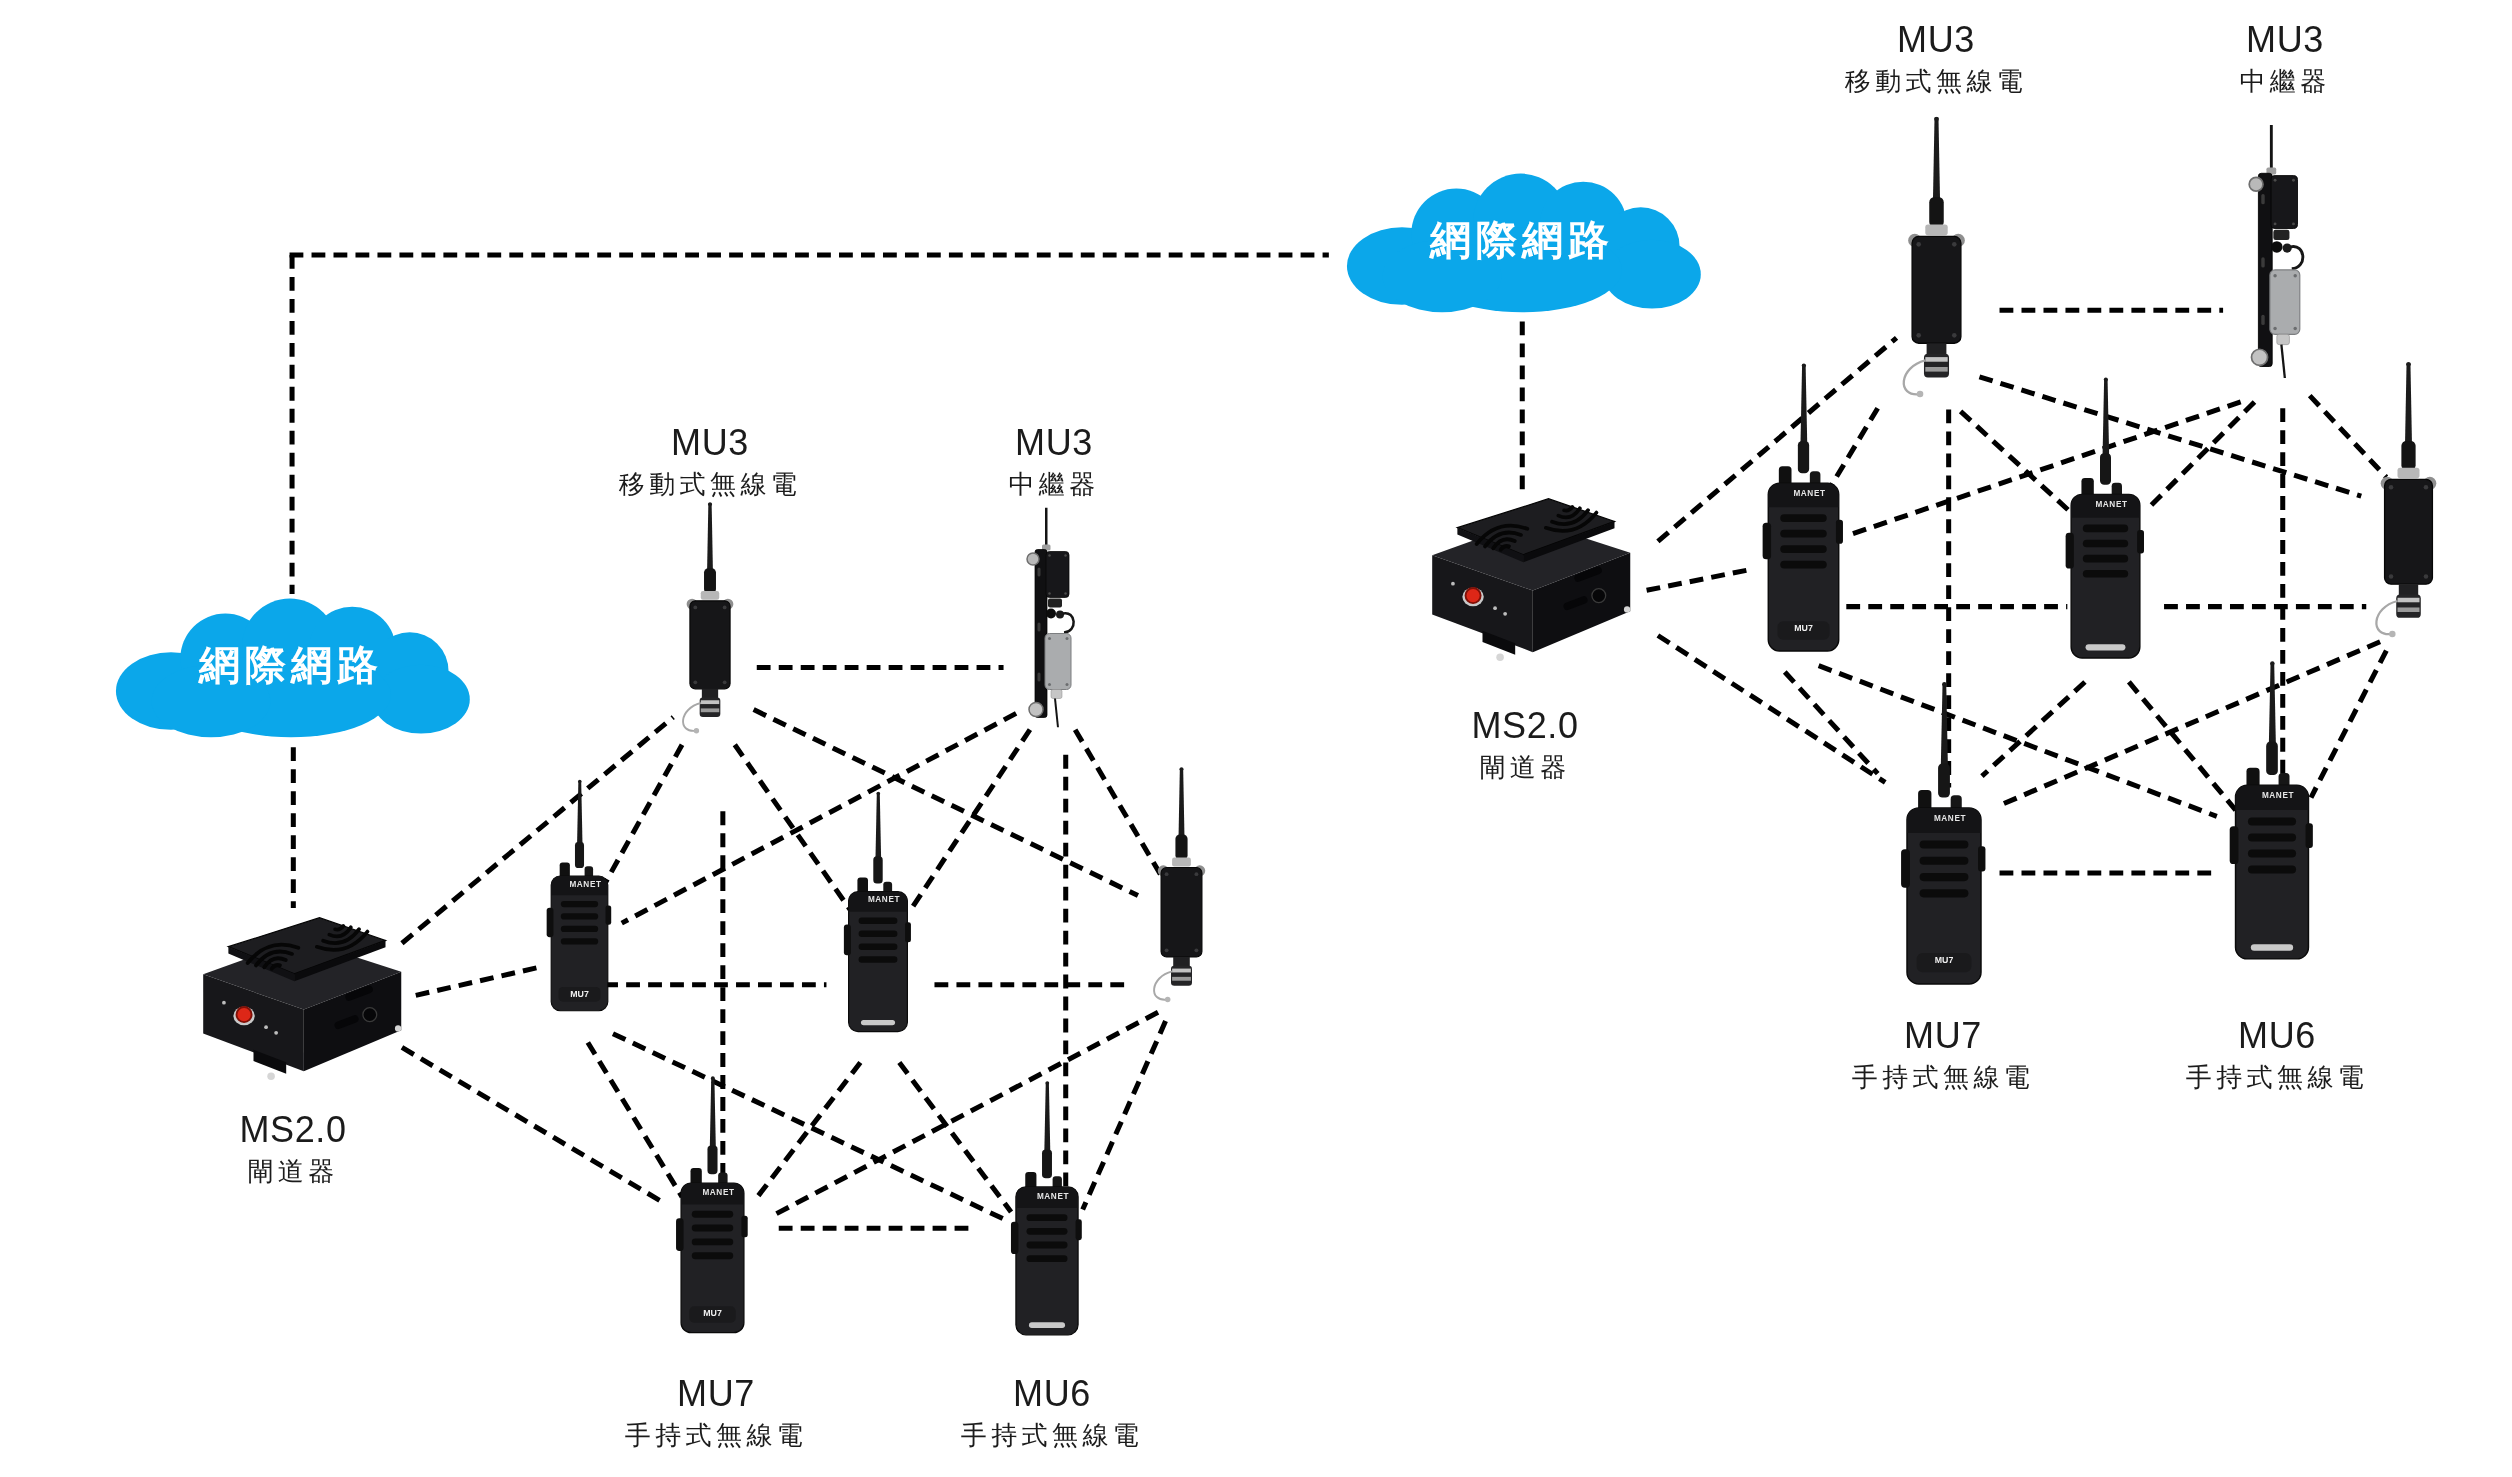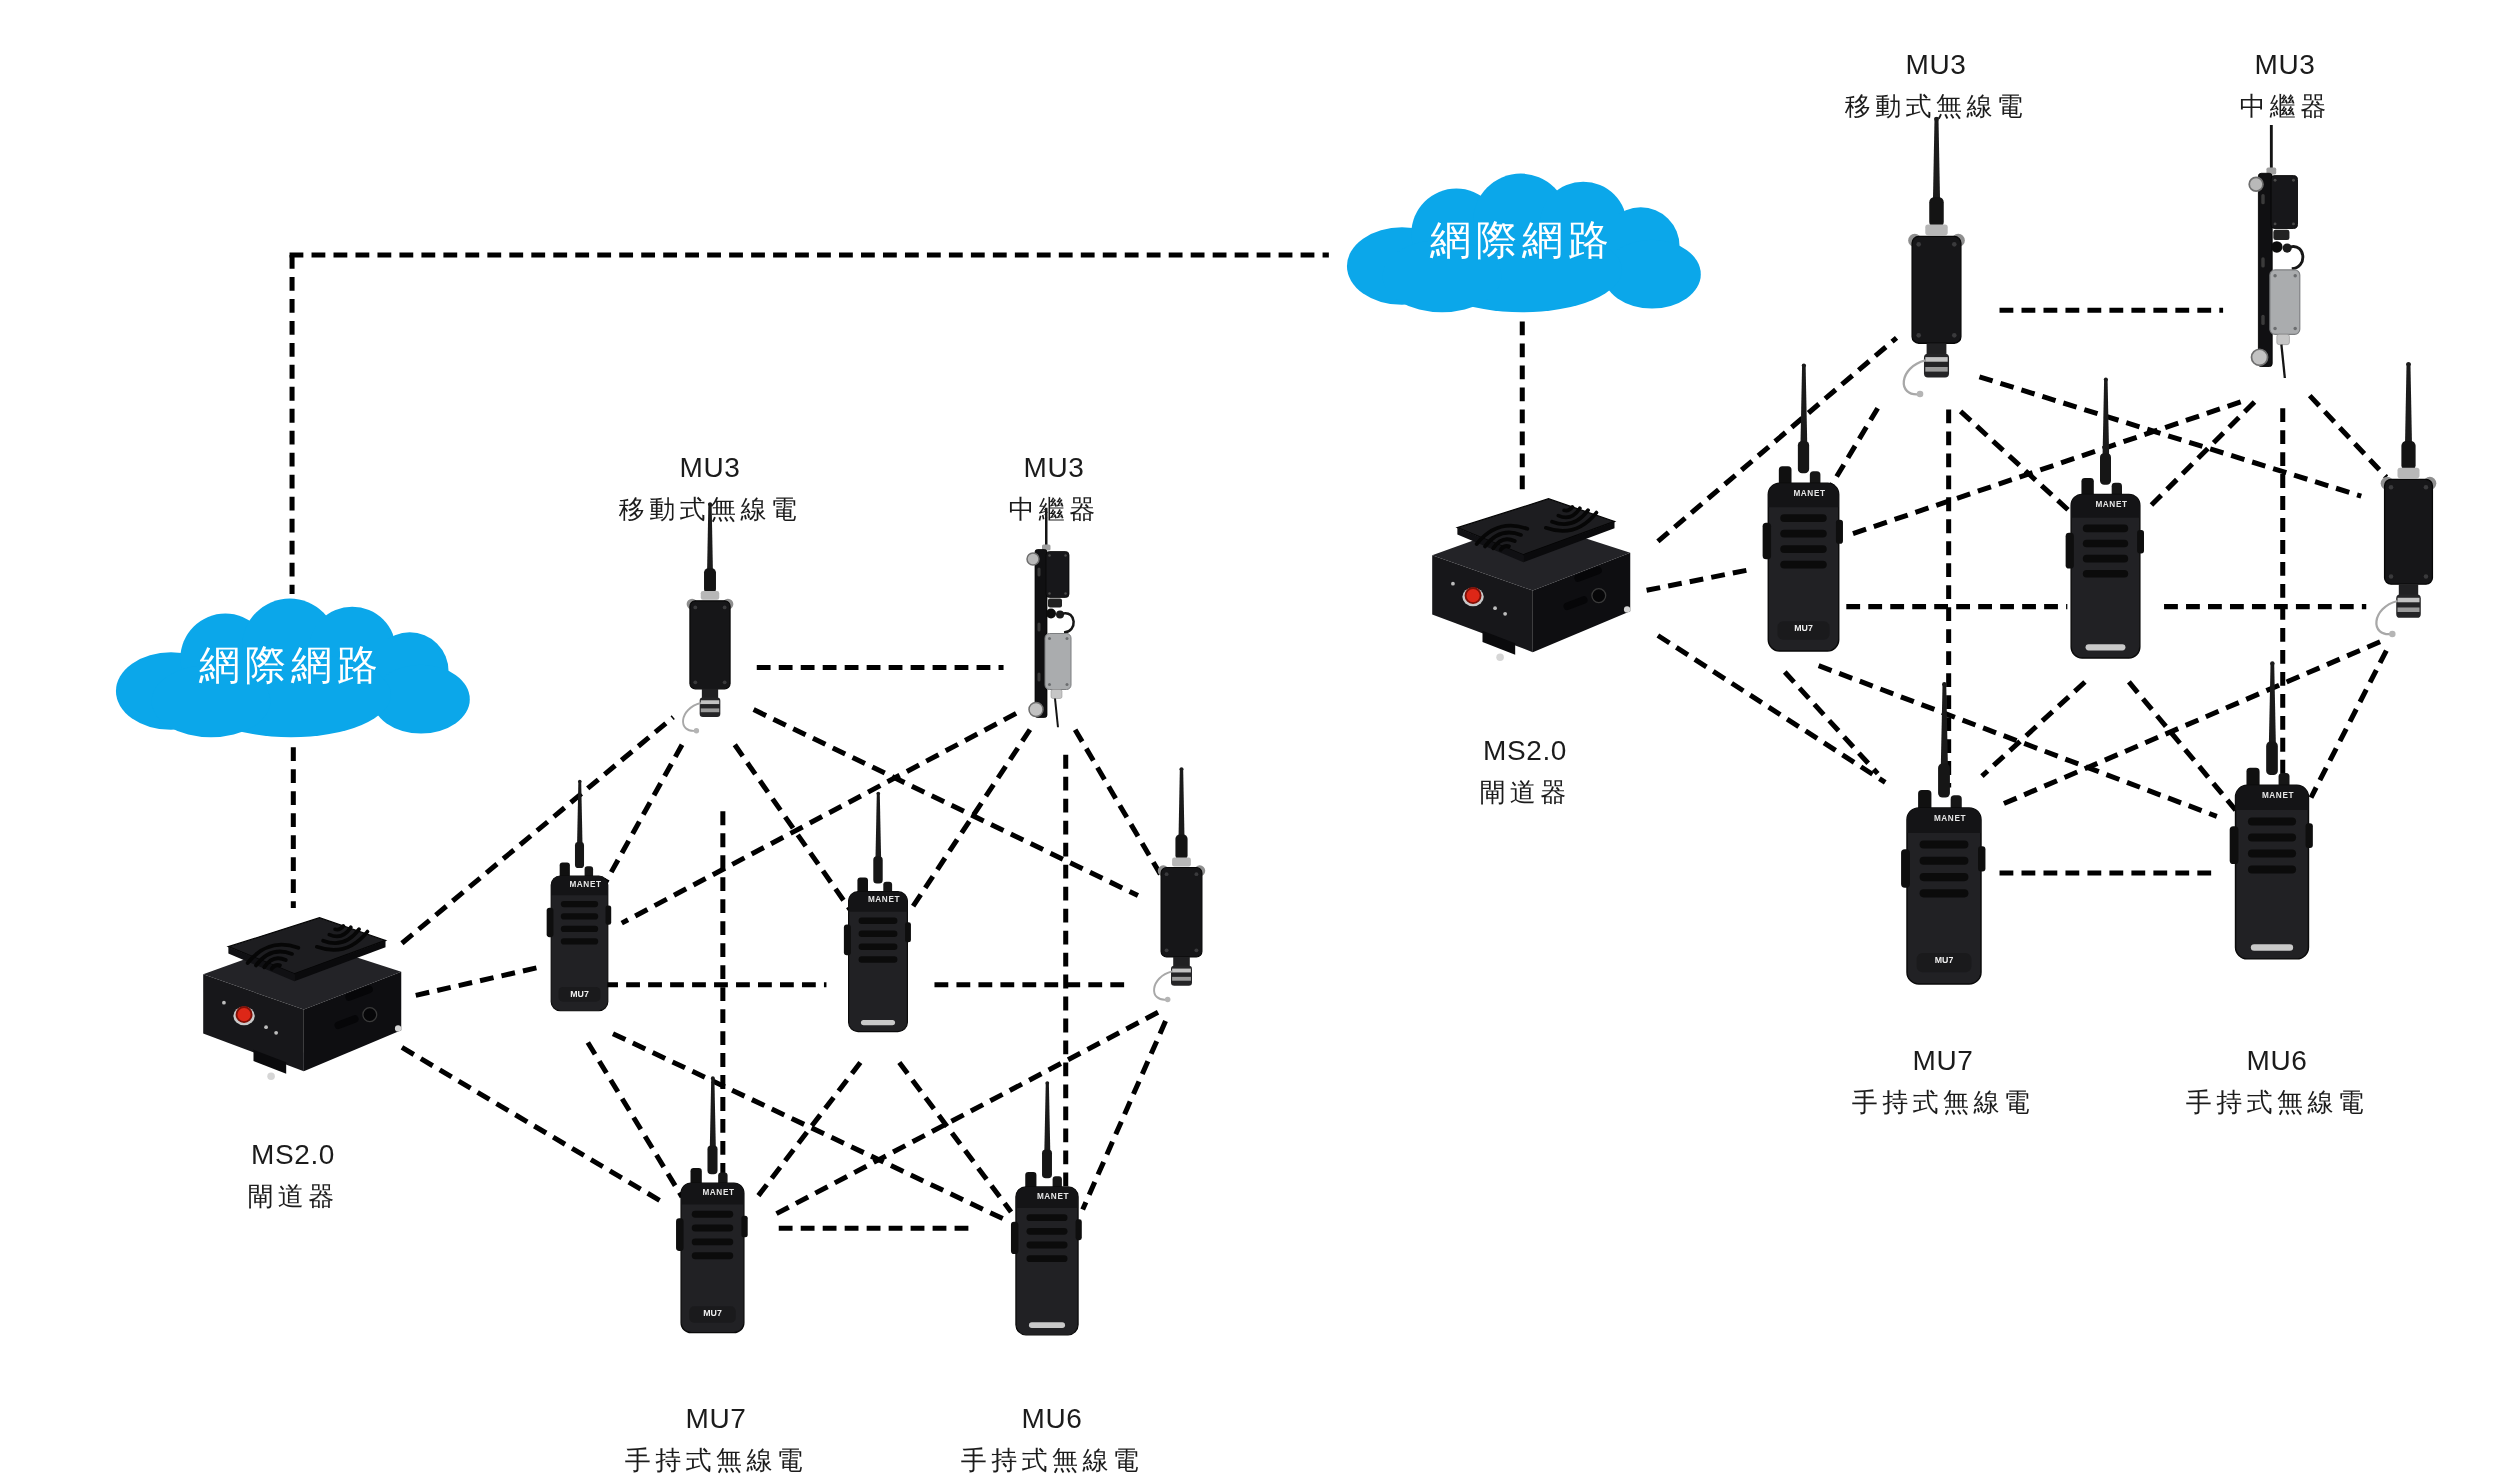--- a/index.html
+++ b/index.html
@@ -7,24 +7,24 @@
     position:relative;width:2512px;height:1477px;background:#ffffff;
     overflow:hidden;font-family:"Liberation Sans","DejaVu Sans",sans-serif;
   }
   #edge-layer{position:absolute;left:0;top:0;width:2512px;height:1477px;}
   .dashed-link{stroke:#000;stroke-width:8;stroke-dasharray:22 13;stroke-linecap:butt;fill:none;}
   .cloud,.device{position:absolute;}
   .cloud svg,.device > svg{position:absolute;left:0;top:0;width:100%;height:100%;}
   .cloud-label{
     position:absolute;left:0;top:0;right:0;bottom:8.8px;
     display:flex;align-items:center;justify-content:center;
-    color:#ffffff;font-size:41px;font-weight:normal;letter-spacing:5px;white-space:nowrap;
+    color:#ffffff;font-size:41px;font-weight:bold;letter-spacing:5px;white-space:nowrap;
   }
   .device-label{position:absolute;width:402px;text-align:center;color:#1b1b1b;}
-  .label-en{font-size:28px;line-height:41px;letter-spacing:0.6px;margin-top:25px;}
+  .label-en{font-size:36px;line-height:41px;letter-spacing:0.6px;}
   .label-zh{font-size:26px;line-height:43px;letter-spacing:4.4px;white-space:nowrap;}
   .brand-tag{
     position:absolute;left:12px;right:0;top:43.2%;text-align:center;
     color:#e6e6e6;font-size:8.2px;font-weight:bold;letter-spacing:0.6px;line-height:1;
   }
   .body-tag{
     position:absolute;left:0;right:0;top:88.6%;text-align:center;
     color:#f0f0f0;font-size:8.8px;font-weight:bold;line-height:1;
   }
 </style>

